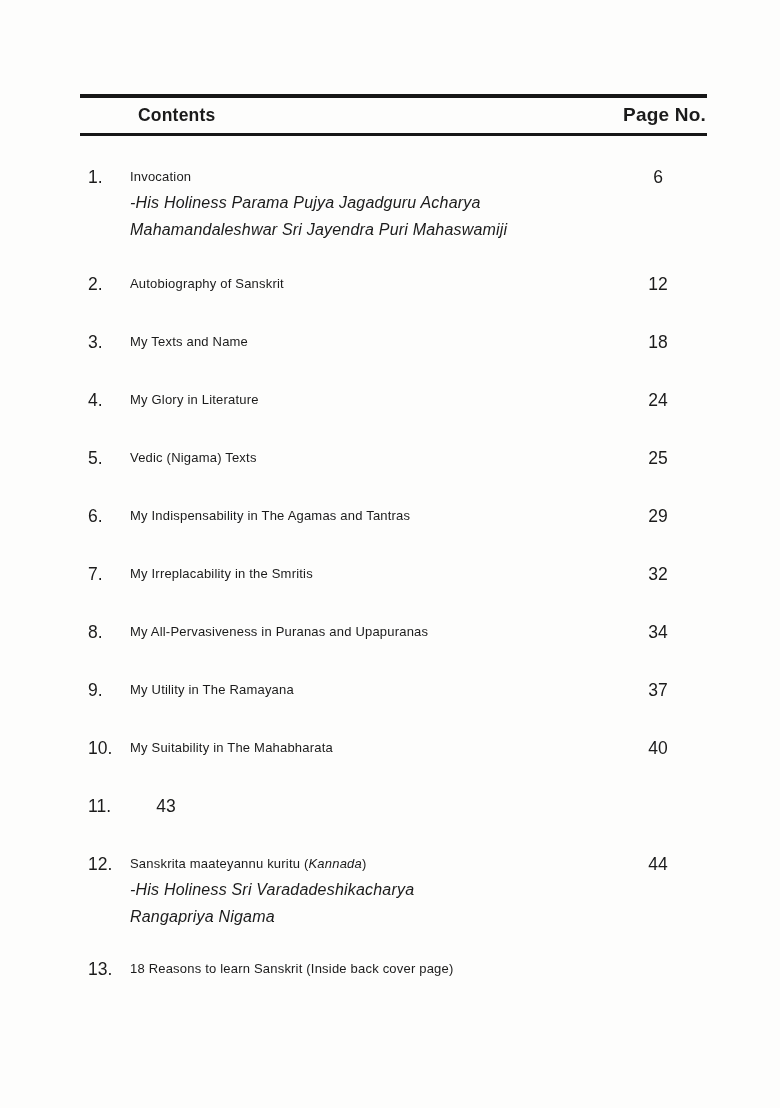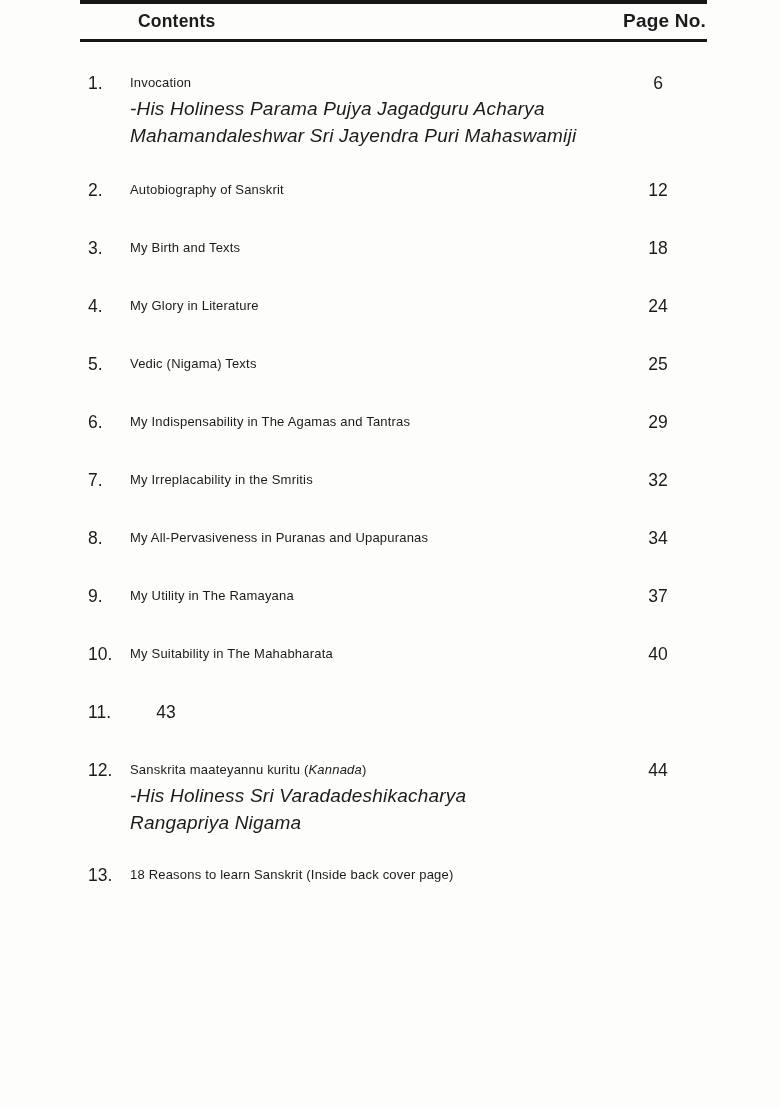--- a/index.html
+++ b/index.html
@@ -12,20 +12,21 @@
     background: #fdfdfc;
     color: #1b1b1b;
     font-family: "Liberation Sans", sans-serif;
     -webkit-font-smoothing: antialiased;
   }
   .sheet {
     position: relative;
     width: 720px;
     height: 1108px;
     box-sizing: border-box;
+    padding-top: 94px;
     overflow: hidden;
   }
   .rule {
     margin-left: 80px;
     width: 627px;
     height: 3.5px;
     background: #171717;
   }
   .header-row {
     margin-left: 80px;
@@ -68,21 +69,21 @@
     line-height: 24px;
   }
   .titlecol { flex: 1; min-width: 0; }
   .title {
     font-size: 13px;
     line-height: 24px;
     letter-spacing: 0.2px;
   }
   .sub {
     font-style: italic;
-    font-size: 19px;
+    font-size: 16px;
     line-height: 27px;
     letter-spacing: 0.2px;
   }
   .pagecol {
     flex: 0 0 72px;
     margin-right: 13px;
     text-align: center;
     font-size: 17.5px;
     line-height: 24px;
   }
@@ -117,21 +118,21 @@
       <span class="num">2.</span>
       <div class="titlecol">
         <div class="title">Autobiography of Sanskrit</div>
       </div>
       <span class="pagecol">12</span>
     </div>
 
     <div class="row">
       <span class="num">3.</span>
       <div class="titlecol">
-        <div class="title">My Birth and Texts</div>
+        <div class="title">My Texts and Name</div>
       </div>
       <span class="pagecol">18</span>
     </div>
 
     <div class="row">
       <span class="num">4.</span>
       <div class="titlecol">
         <div class="title">My Glory in Literature</div>
       </div>
       <span class="pagecol">24</span>

